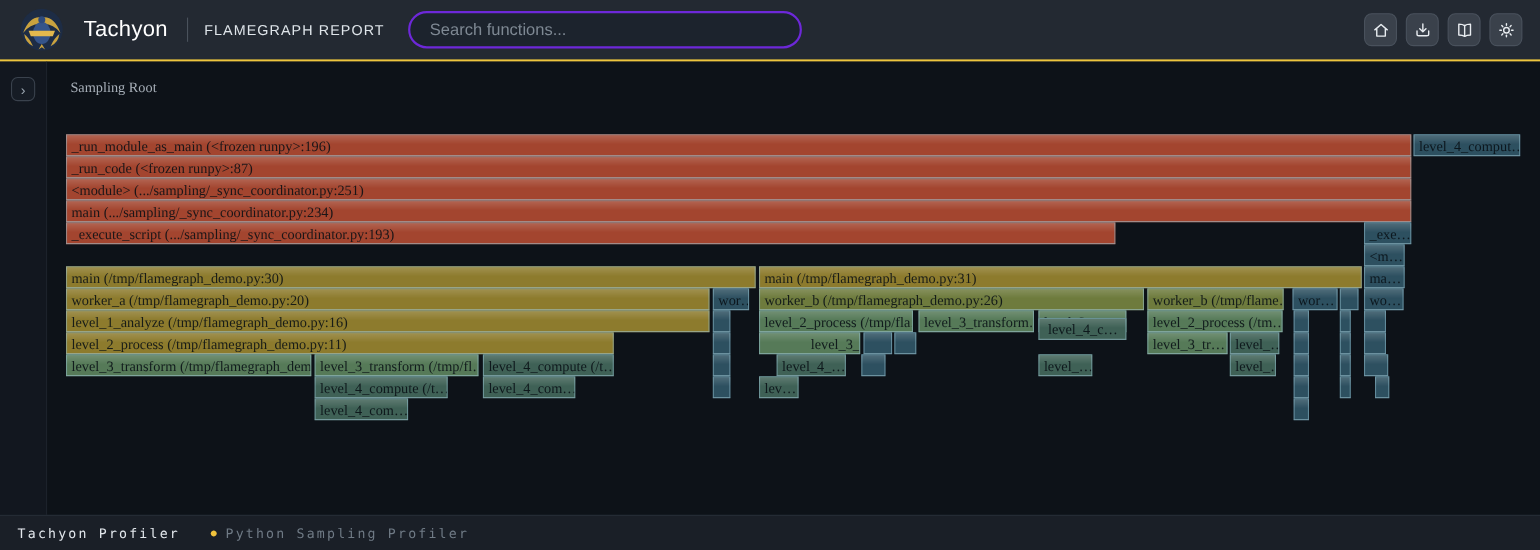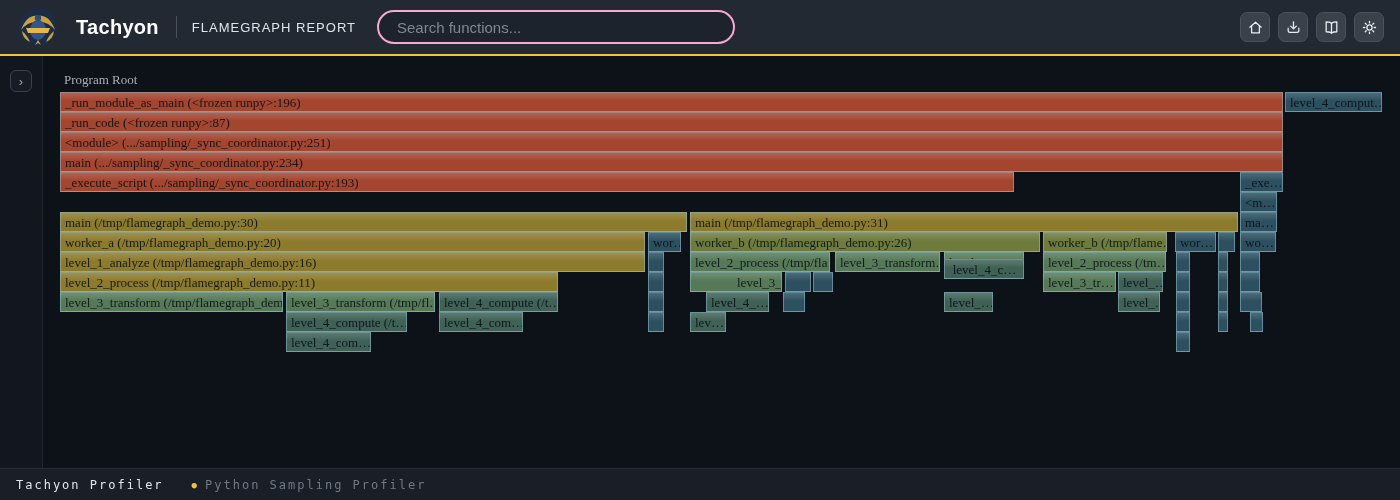--- a/index.html
+++ b/index.html
@@ -7,26 +7,26 @@
     width:1400px;height:500px;position:relative;overflow:hidden;
     background:#0d1218;font-family:"Liberation Sans",sans-serif;
   }
   
   .header{
     position:absolute;top:0;left:0;right:0;height:54px;
     background:#232932;display:flex;align-items:center;
     border-bottom:2px solid #edc53e;
   }
   .logo{width:40px;height:40px;margin-left:18px;border-radius:50%;flex:0 0 auto;}
-  .app-title{color:#ffffff;font-size:20px;font-weight:bold;margin-left:18px;letter-spacing:.3px;}
+  .app-title{color:#ffffff;font-size:20px;font-weight:normal;margin-left:18px;letter-spacing:.3px;}
   .hdr-divider{width:1px;height:22px;background:#4a525c;margin:0 15px 0 17px;}
   .report-label{color:#dfe5ea;font-size:13px;letter-spacing:1px;}
   .search{
     margin-left:21px;width:358px;height:34px;border-radius:17px;
-    border:2px solid #f9a8d4;background:#1c232d;color:#cfd6dd;
+    border:2px solid #6d28d9;background:#1c232d;color:#cfd6dd;
     font-size:15px;padding:0 18px;outline:none;box-sizing:border-box;
     font-family:"Liberation Sans",sans-serif;
   }
   .search::placeholder{color:#7e8893;}
   .header-actions{margin-left:auto;margin-right:16px;display:flex;gap:8px;}
   .icon-btn{
     width:30px;height:30px;border-radius:7px;background:#3a414b;
     border:1px solid #49515c;display:flex;align-items:center;justify-content:center;
     padding:0;cursor:pointer;
   }
@@ -46,20 +46,21 @@
   .flame-root-label{
     position:absolute;top:16px;left:21px;
     font:13px "Liberation Serif",serif;color:#a6aeb7;
   }
   .bar{
     position:absolute;height:20px;box-sizing:border-box;
     border:1px solid rgba(150,195,212,.5);
     font:13px/16px "Liberation Serif",serif;color:rgba(8,15,20,.88);
     padding:2px 3px 0 4px;overflow:hidden;white-space:nowrap;cursor:pointer;
     background-image:linear-gradient(rgba(255,255,255,.16),rgba(255,255,255,0) 45%);
+    margin-top:30px;
   }
   
   .statusbar{
     position:absolute;left:0;right:0;bottom:0;height:32px;background:#1a1f27;
     border-top:1px solid #262d37;display:flex;align-items:center;
     font-family:"DejaVu Sans Mono",monospace;font-size:12px;box-sizing:border-box;
   }
   .status-app{color:#e2e7ec;letter-spacing:2px;margin-left:16px;}
   .status-dot{color:#f0c23c;font-size:9px;margin:0 8px 0 28px;}
   .status-sub{color:#6f7a85;letter-spacing:2px;}
@@ -118,21 +119,21 @@
   </div>
 </div>
 
 <div class="sidebar">
   <button class="sidebar-toggle">
     <span>›</span>
   </button>
 </div>
 
 <div class="flame-panel">
-  <div class="flame-root-label">Program Root</div>
+  <div class="flame-root-label">Sampling Root</div>
 
 <div class="bar" style="left: 17px; top: 36px; width: 1223px; background-color: rgb(163, 69, 47);">_run_module_as_main (&lt;frozen runpy&gt;:196)</div>
     <div class="bar" style="left: 1242px; top: 36px; width: 97px; background-color: rgb(45, 80, 96);">level_4_comput…</div>
     <div class="bar" style="left: 17px; top: 56px; width: 1223px; background-color: rgb(163, 69, 47);">_run_code (&lt;frozen runpy&gt;:87)</div>
     <div class="bar" style="left: 17px; top: 76px; width: 1223px; background-color: rgb(163, 69, 47);">&lt;module&gt; (.../sampling/_sync_coordinator.py:251)</div>
     <div class="bar" style="left: 17px; top: 96px; width: 1223px; background-color: rgb(163, 69, 47);">main (.../sampling/_sync_coordinator.py:234)</div>
     <div class="bar" style="left: 17px; top: 116px; width: 954px; background-color: rgb(163, 69, 47);">_execute_script (.../sampling/_sync_coordinator.py:193)</div>
     <div class="bar" style="left: 1197px; top: 116px; width: 43px; background-color: rgb(45, 80, 96);">_exe…</div>
     <div class="bar" style="left: 1197px; top: 136px; width: 37px; background-color: rgb(45, 80, 96);">&lt;m…</div>
     <div class="bar" style="left: 17px; top: 156px; width: 627px; background-color: rgb(141, 123, 45);">main (/tmp/flamegraph_demo.py:30)</div>

